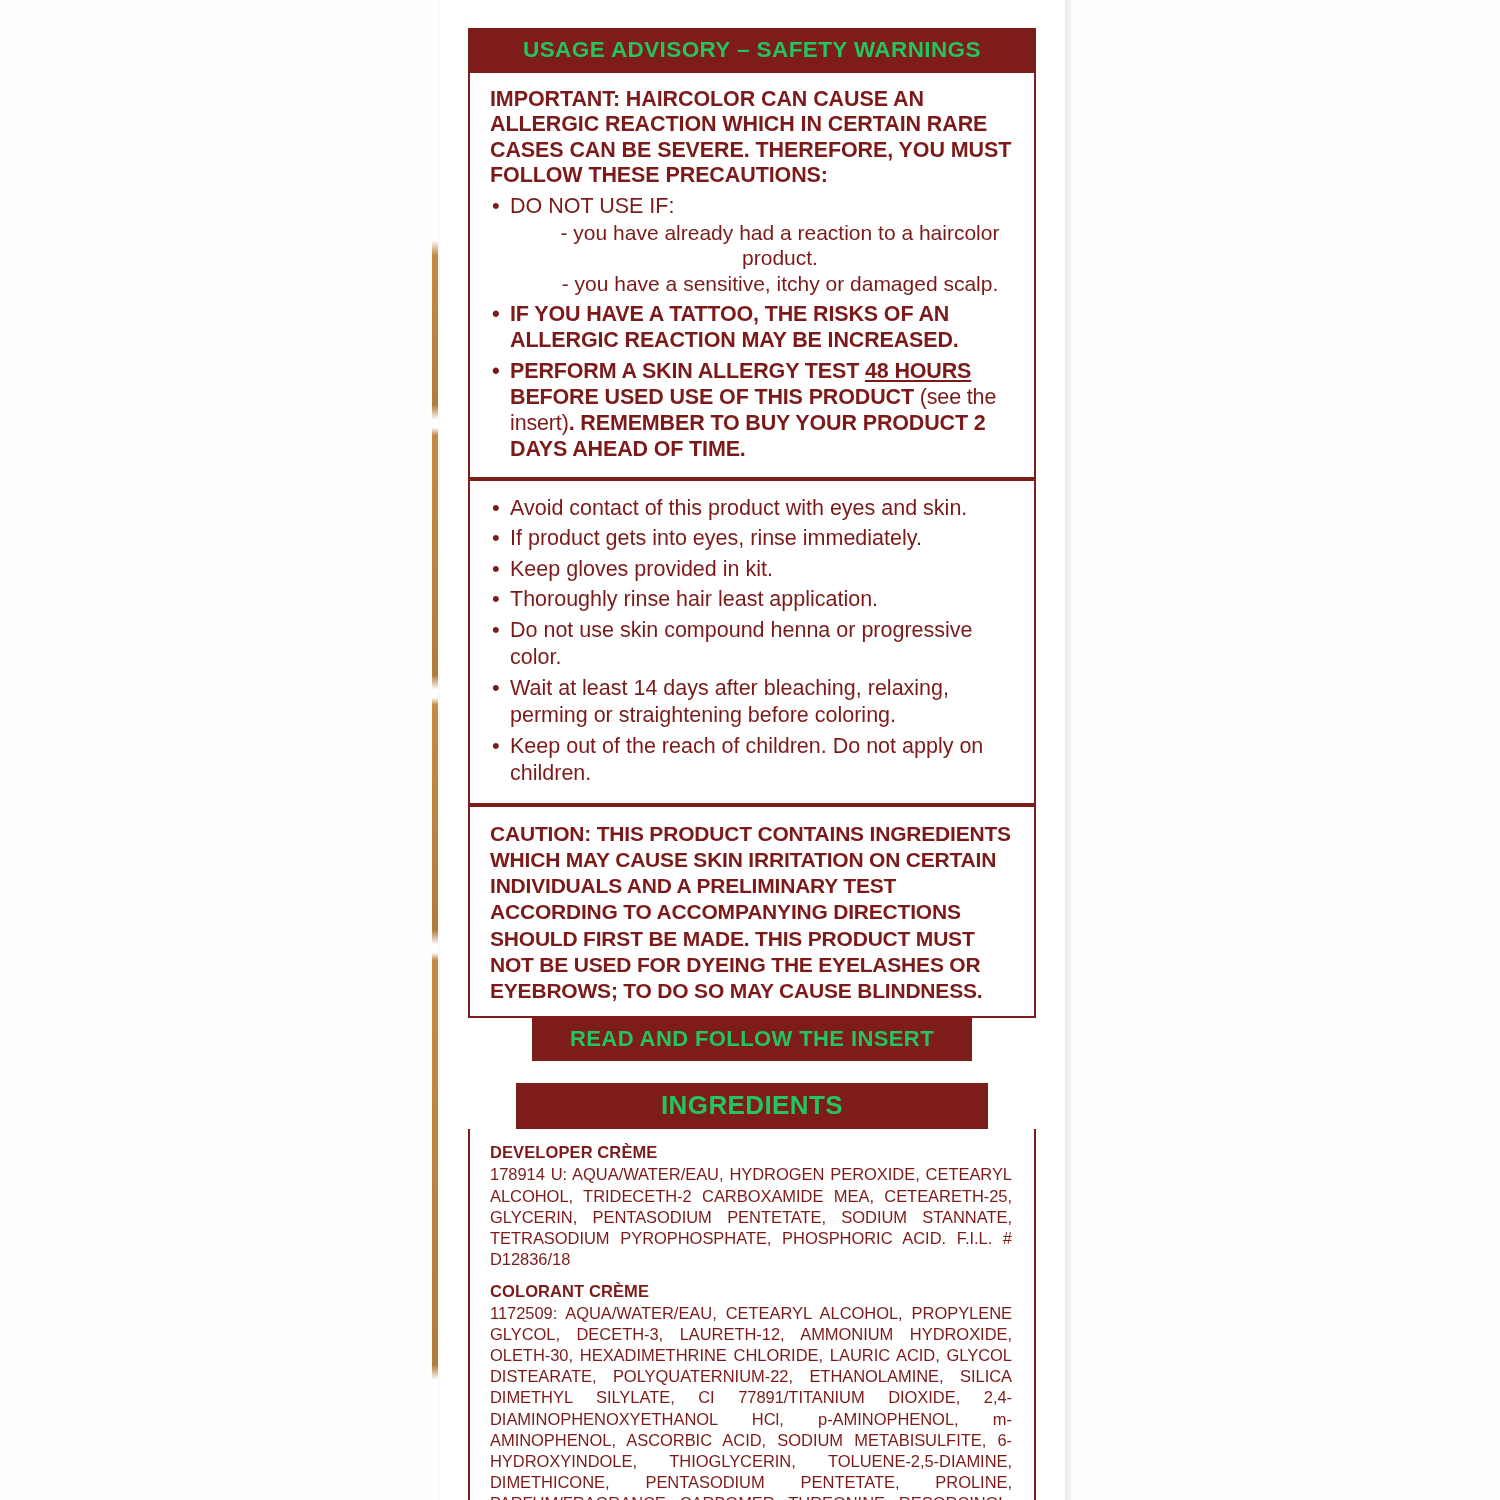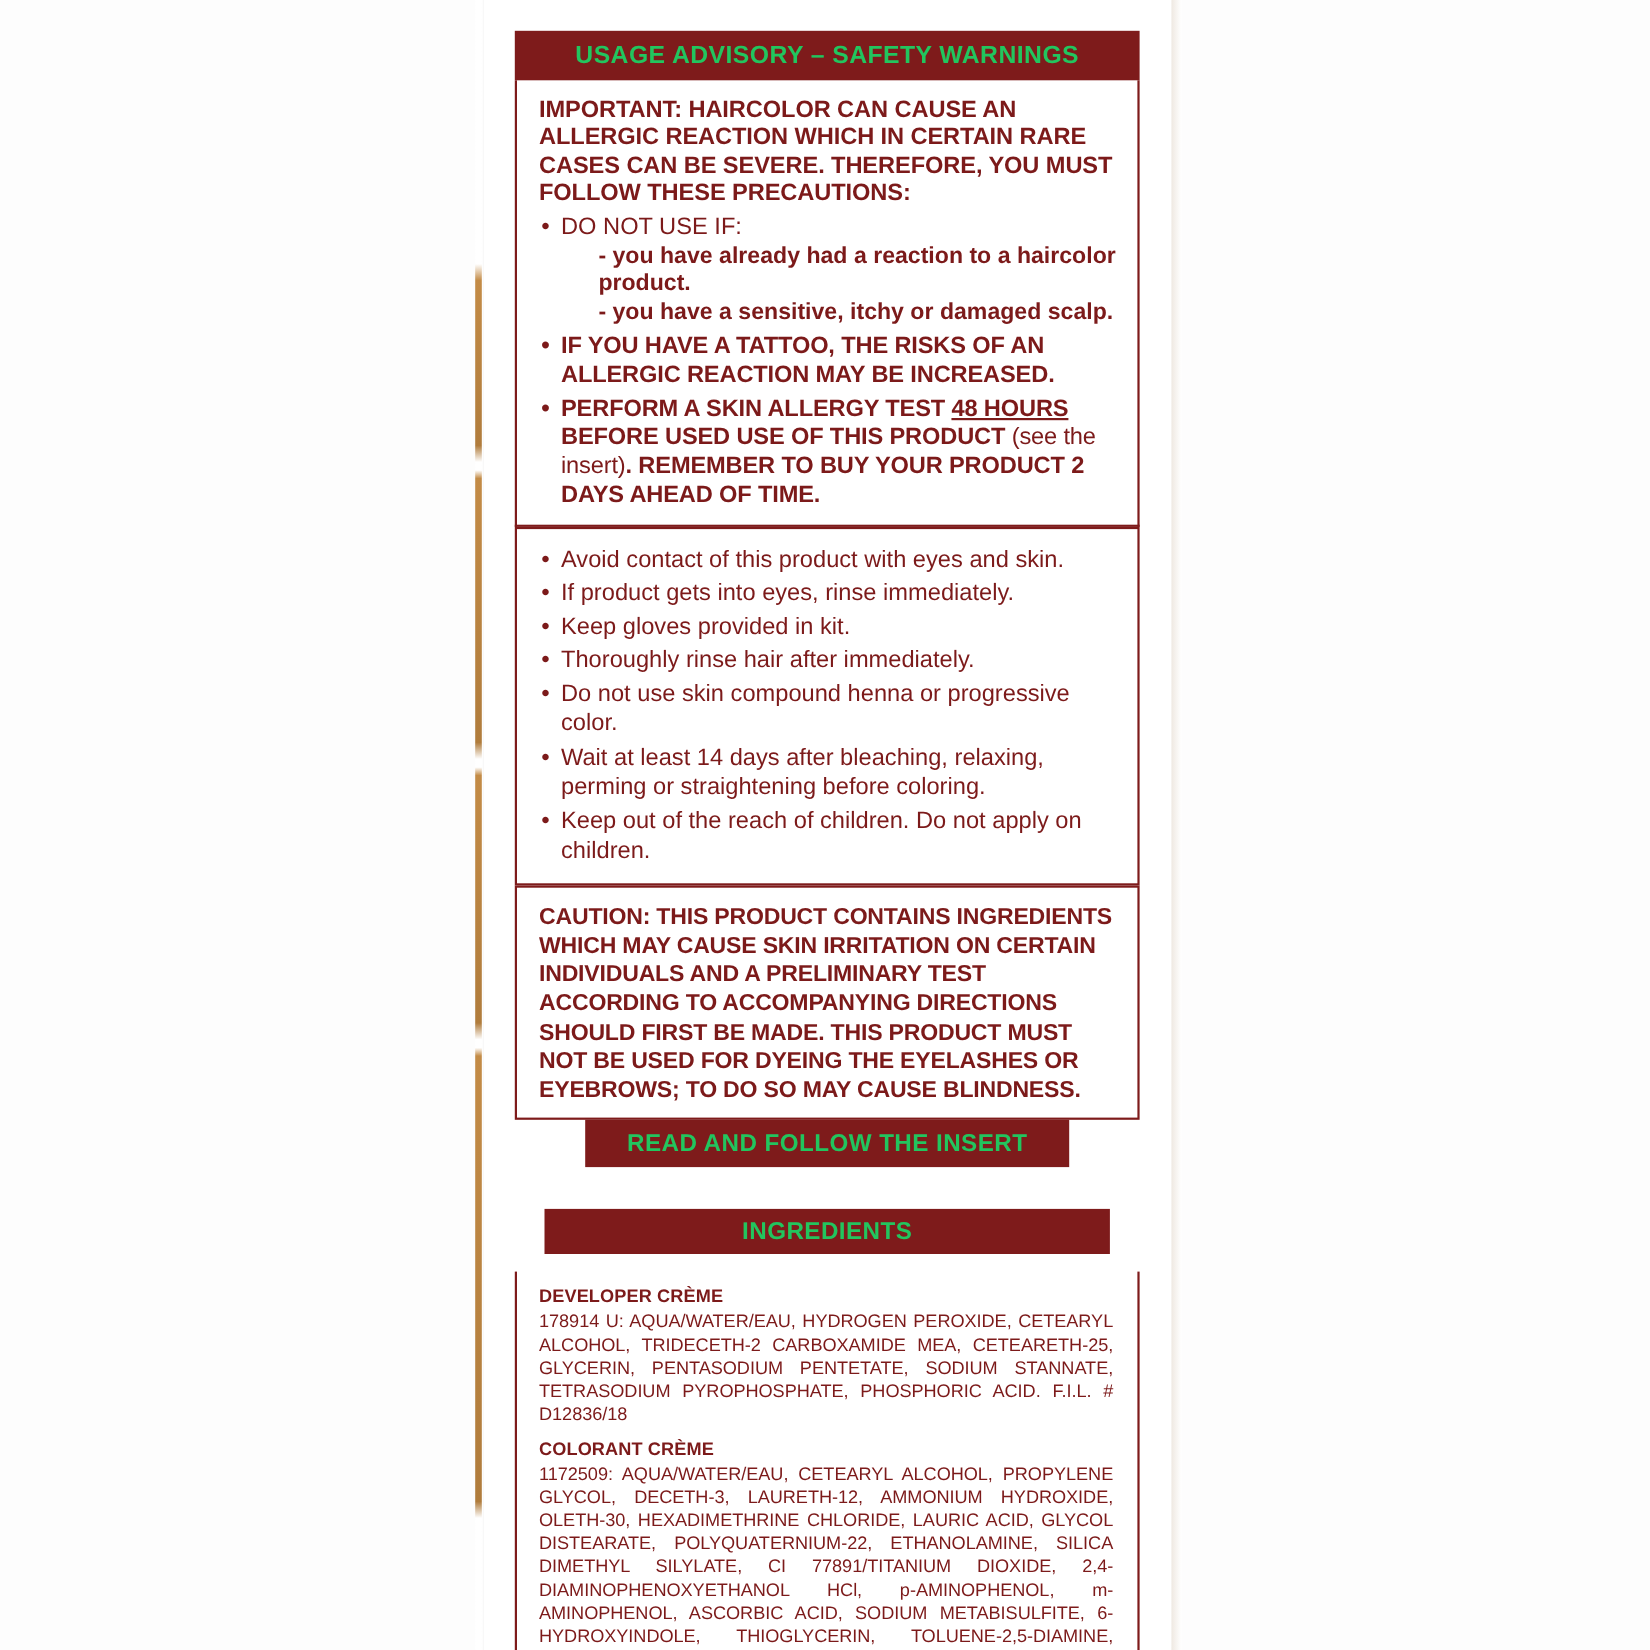--- a/index.html
+++ b/index.html
@@ -68,23 +68,23 @@
     font-size: 23px;
   }
   .banner.usage { font-size: 22.5px; }
   .banner.insert {
     width: 440px;
     margin: 0 auto;
     font-size: 22px;
     padding: 8px 0 9px;
   }
   .banner.ingredients {
-    width: 514px;
-    margin: 16px auto;
-    font-size: 22px;
+    width: 472px;
+    margin: 0 auto;
+    font-size: 26px;
     padding: 7px 0 8px;
   }
 
   
   .box {
     border: 2px solid #7e1b1b;
     border-top: none;
     padding: 14px 18px 12px 20px;
     box-sizing: border-box;
   }
@@ -114,21 +114,22 @@
     position: absolute;
     left: 2px;
     top: -1px;
     font-size: 22px;
   }
   li.bold-item { font-weight: bold; letter-spacing: -0.15px; }
   .sub-line {
     font-size: 21px;
     line-height: 1.2;
     padding-left: 34px;
-    font-weight: bold;
+    font-weight: normal;
+    text-align: center;
   }
   .u { text-decoration: underline; }
   .normal-weight { font-weight: normal; }
 
   .box.warnings ul.plain li {
     font-size: 21.5px;
     line-height: 1.28;
     margin-bottom: 3px;
   }
 
@@ -186,21 +187,21 @@
           <span>PERFORM A SKIN ALLERGY TEST </span><span class="u">48 HOURS</span><span> BEFORE USED USE OF THIS PRODUCT </span><span class="normal-weight">(see the insert)</span><span>. REMEMBER TO BUY YOUR PRODUCT 2 DAYS AHEAD OF TIME.</span>
         </li>
       </ul>
     </div>
 
     <div class="box mid warnings">
       <ul class="plain">
         <li>Avoid contact of this product with eyes and skin.</li>
         <li>If product gets into eyes, rinse immediately.</li>
         <li>Keep gloves provided in kit.</li>
-        <li>Thoroughly rinse hair after immediately.</li>
+        <li>Thoroughly rinse hair least application.</li>
         <li>Do not use skin compound henna or progressive color.</li>
         <li>Wait at least 14 days after bleaching, relaxing, perming or straightening before coloring.</li>
         <li>Keep out of the reach of children. Do not apply on children.</li>
       </ul>
     </div>
 
     <div class="box mid">
       <p class="caution-text">CAUTION: THIS PRODUCT CONTAINS INGREDIENTS WHICH MAY CAUSE SKIN IRRITATION ON CERTAIN INDIVIDUALS AND A PRELIMINARY TEST ACCORDING TO ACCOMPANYING DIRECTIONS SHOULD FIRST BE MADE. THIS PRODUCT MUST NOT BE USED FOR DYEING THE EYELASHES OR EYEBROWS; TO DO SO MAY CAUSE BLINDNESS.</p>
     </div>
 

